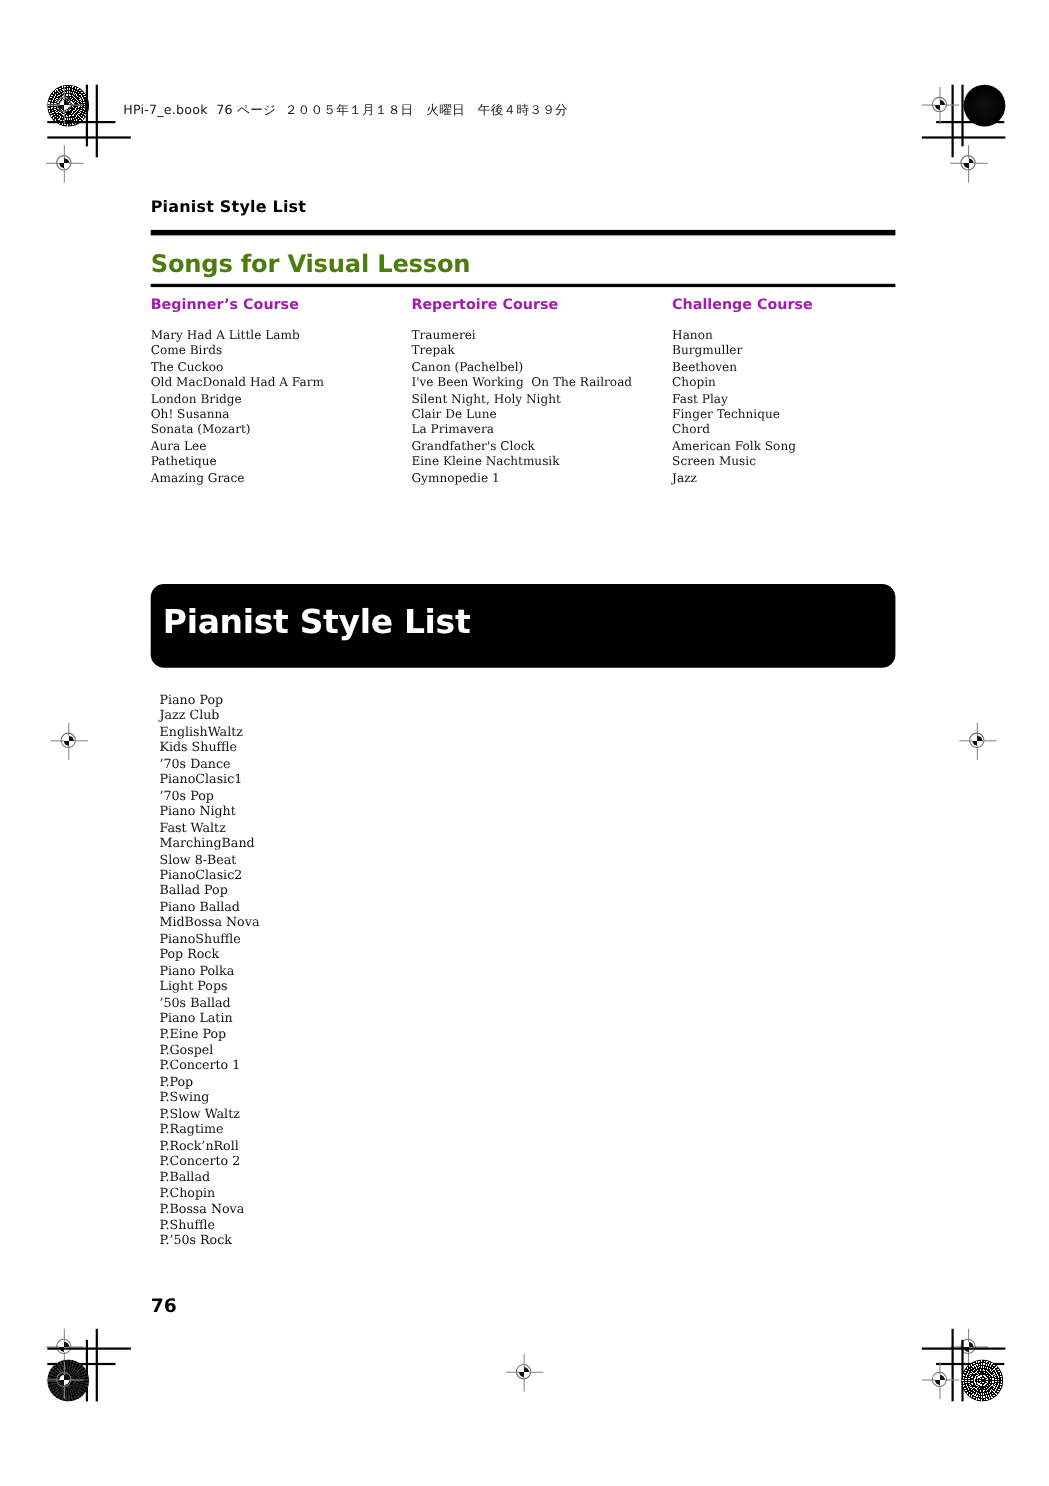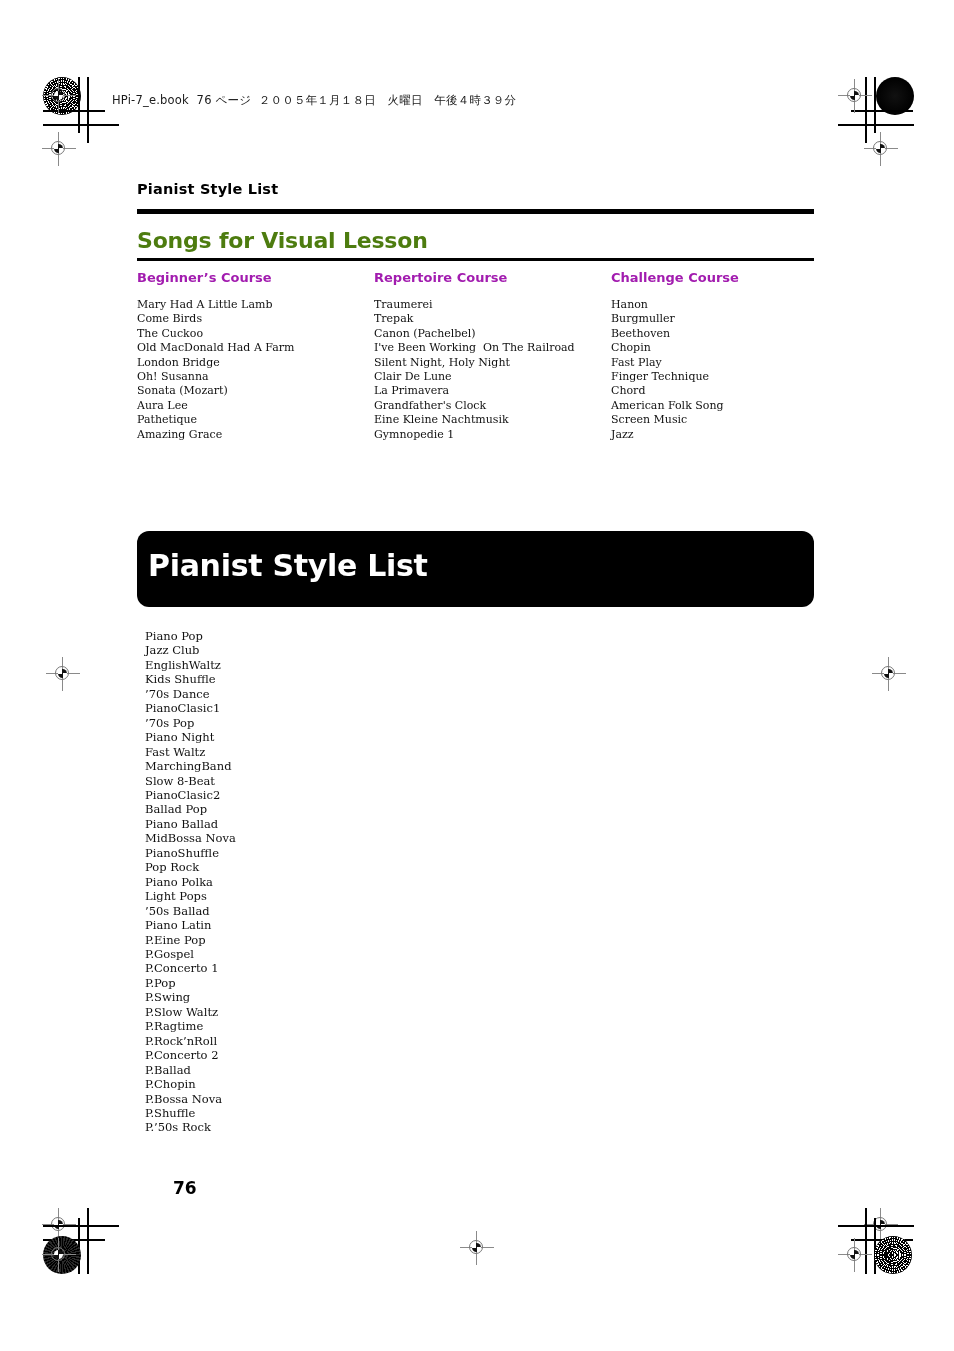--- a/index.html
+++ b/index.html
@@ -88,21 +88,21 @@
   
   .stylelist{position:absolute;left:145px;top:629px;}
   .style{
     font-family:"DejaVu Serif", serif;
     font-size:11.5px;color:#111;line-height:14.45px;white-space:pre;
   }
 
   .pageno{
     position:absolute;left:137px;top:1178px;
     font-family:"DejaVu Sans", sans-serif;font-weight:bold;
-    font-size:17px;color:#000;margin-left:36px;
+    font-size:17px;color:#000;
   }
 </style>
 </head>
 <body>
 
 <div class="page">
 
   <div class="dotcircle halftone" style="left:43px;top:77px;"></div>
   <div class="cropmark" style="left:43px;top:110px;width:62px;height:2px;"></div>
   <div class="cropmark" style="left:78px;top:77px;width:2px;height:56px;"></div>

